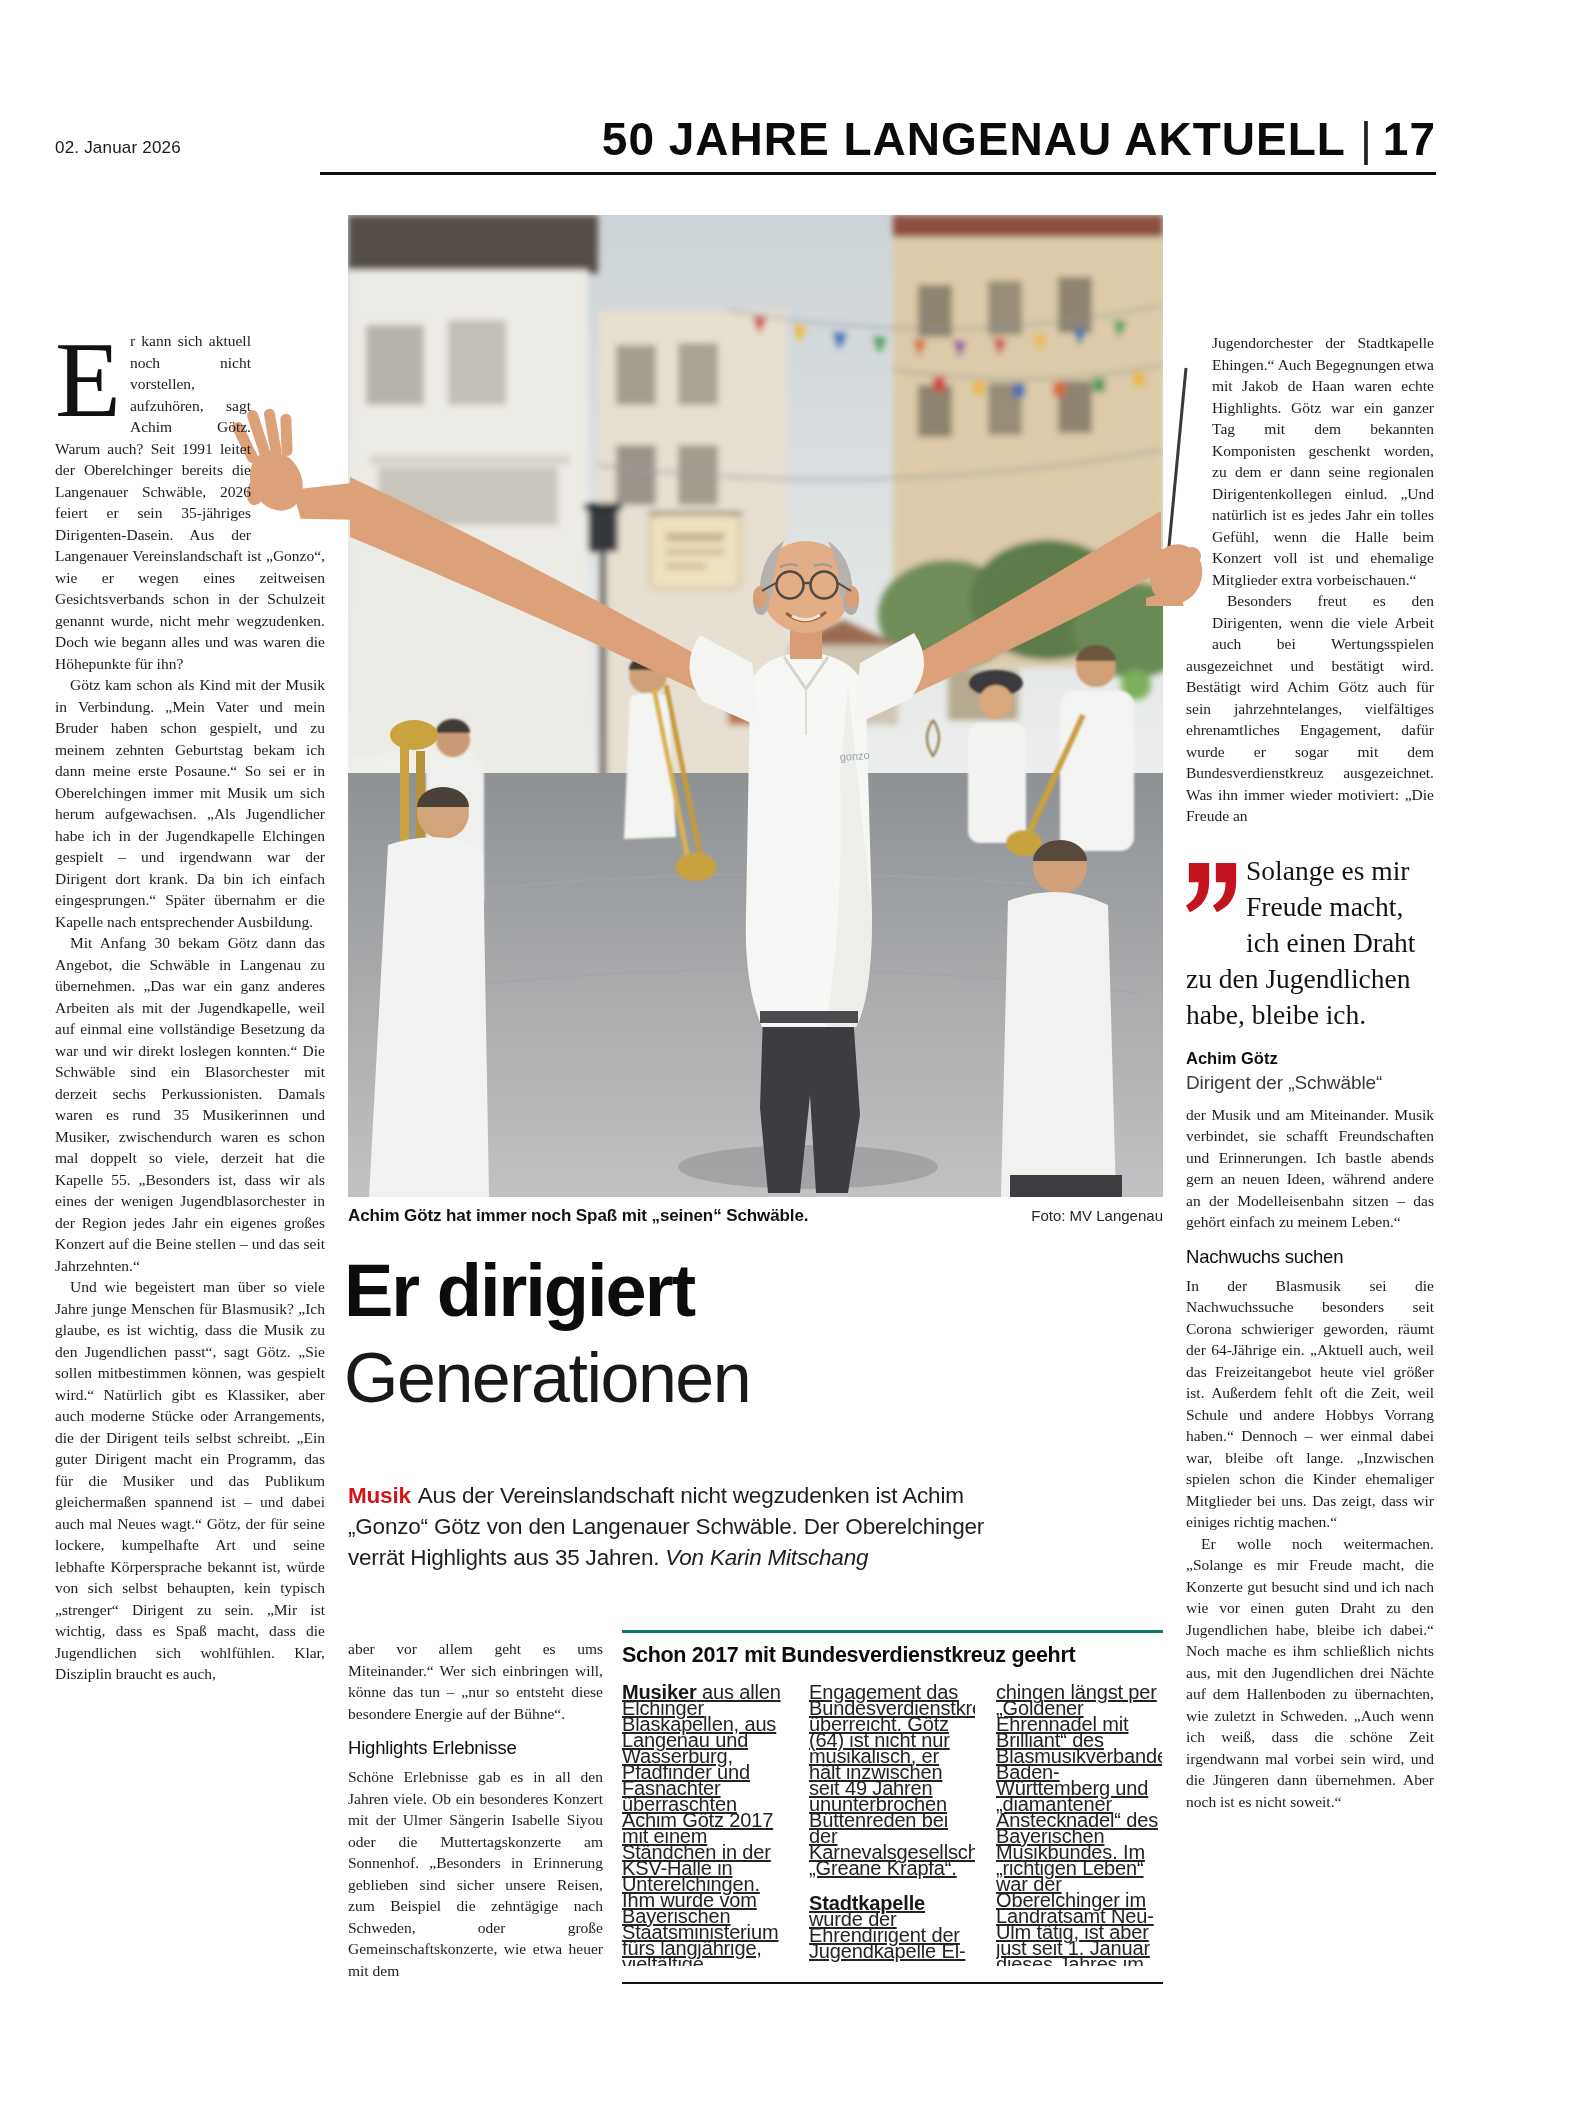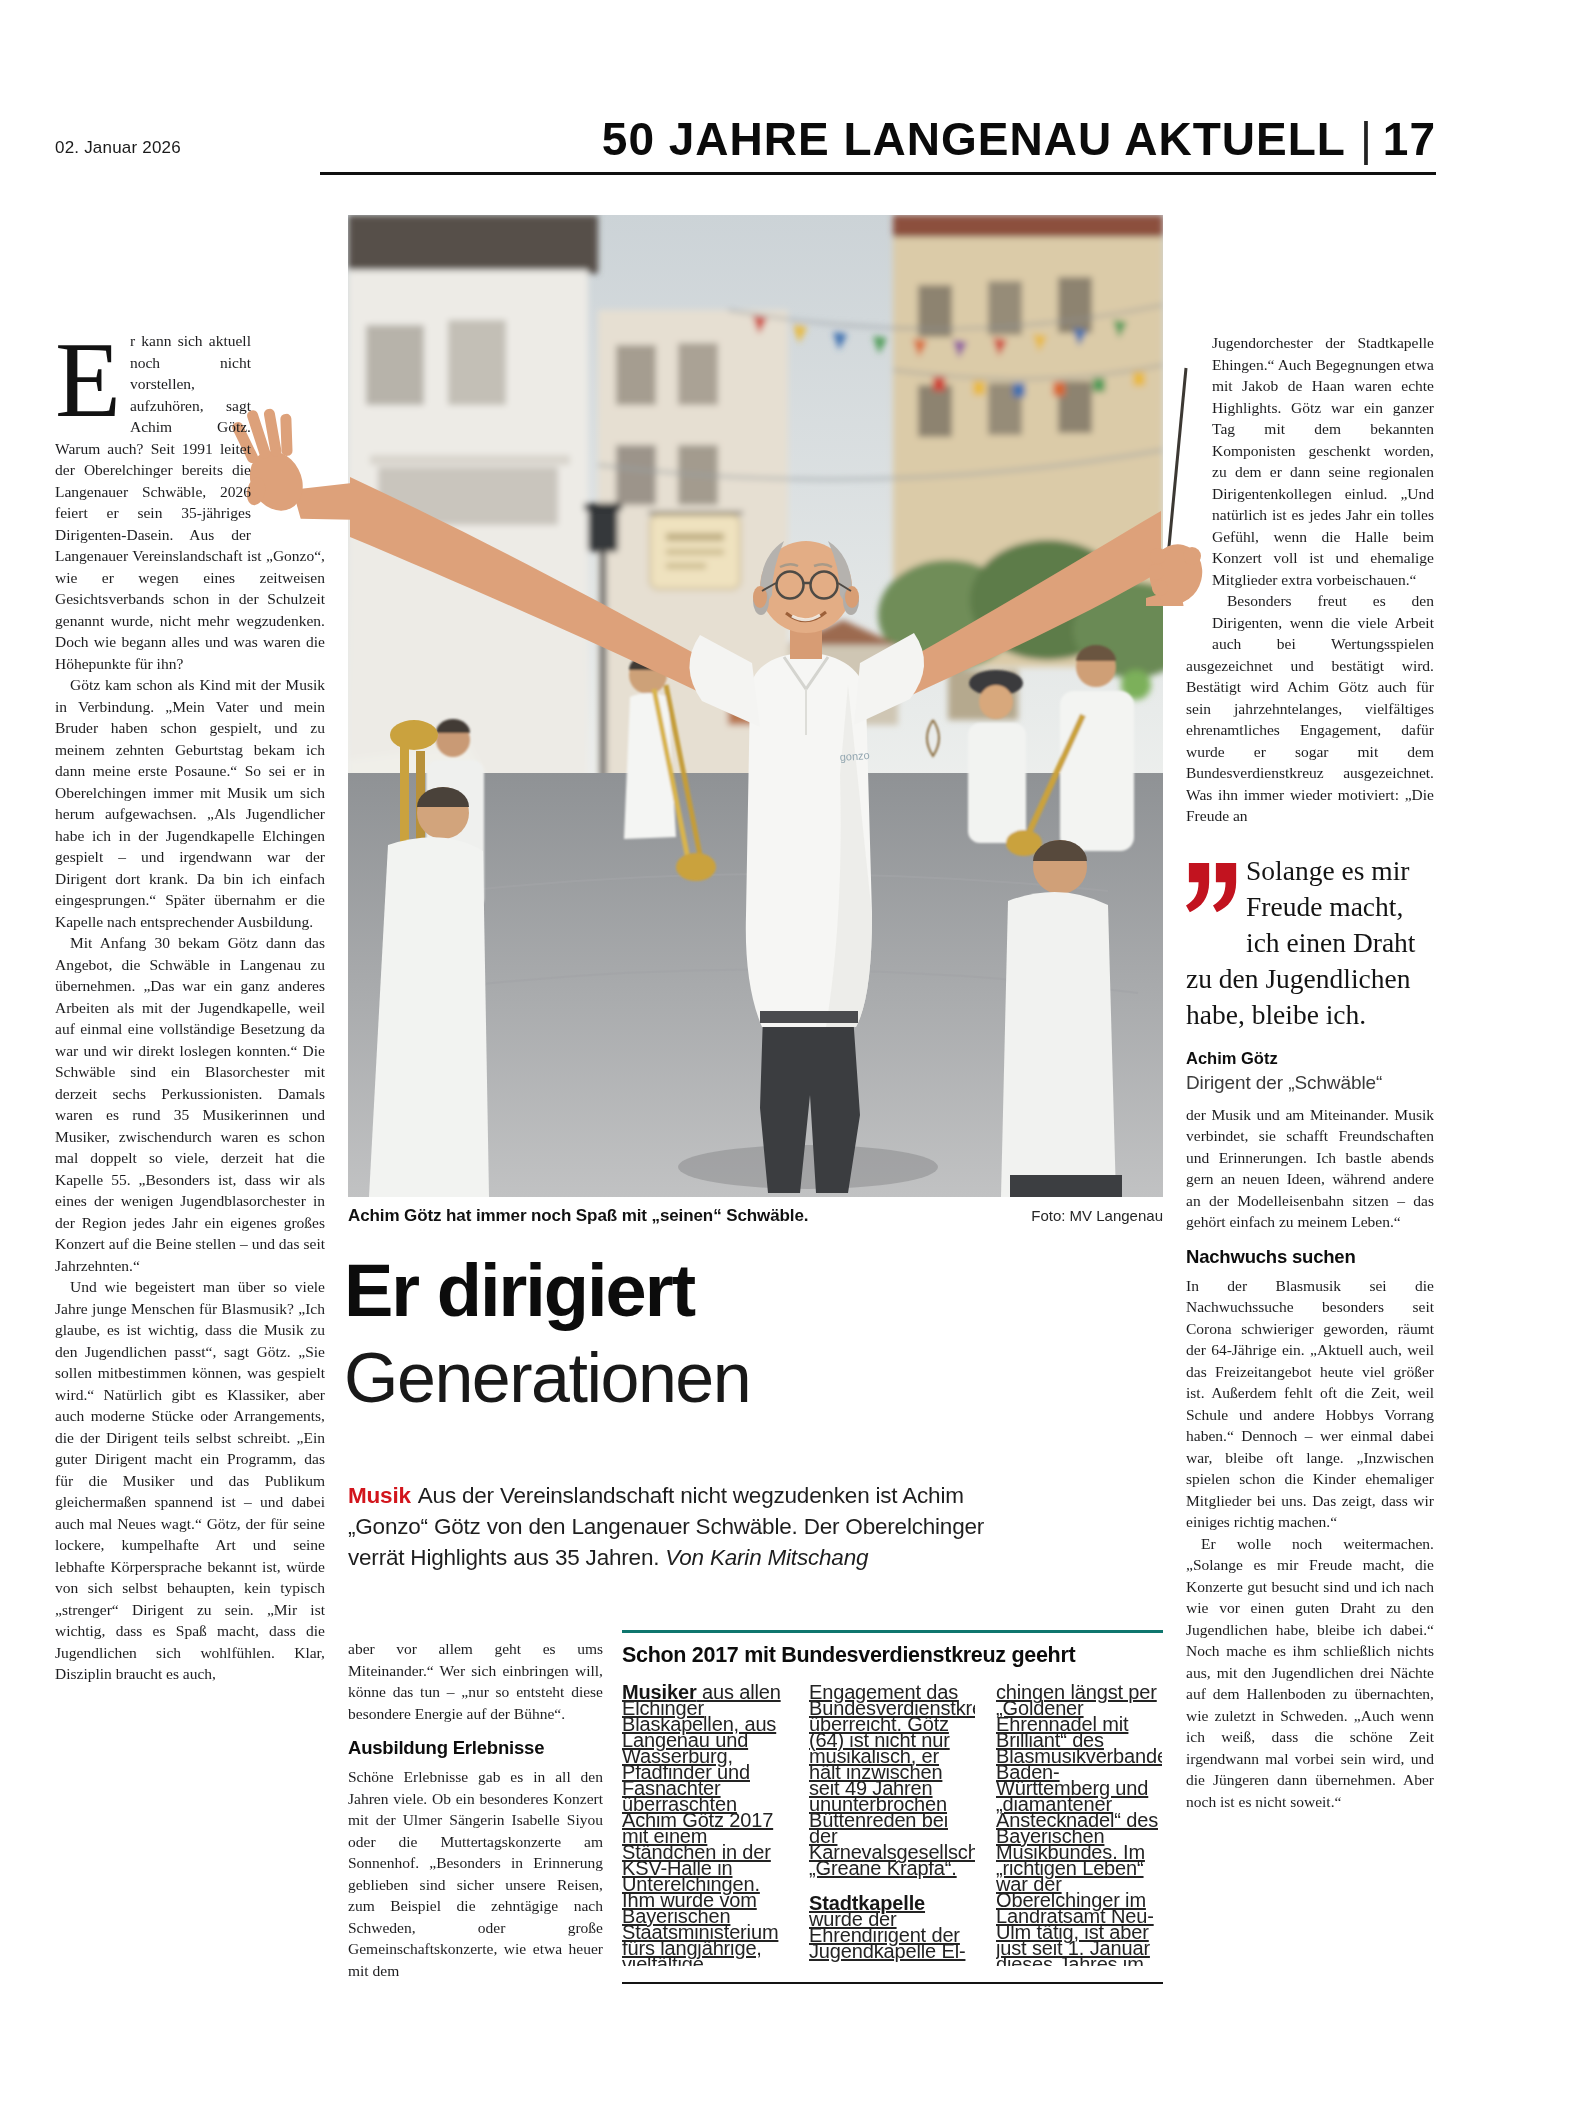--- a/index.html
+++ b/index.html
@@ -17,21 +17,21 @@
   
   .serifcol{font-size:15.5px;line-height:21.5px;text-align:justify;color:#1c1c1e;}
   .serifcol p{margin:0;text-indent:15px;}
   .serifcol p.noindent{text-indent:0;}
   .col1{left:55px;top:330px;width:270px;height:1682px;overflow:hidden;}
   .rcol{left:1186px;top:332px;width:248px;height:1680px;overflow:hidden;}
   .mcol{left:348px;top:1638px;width:255px;height:382px;overflow:hidden;}
   .dropcap{float:left;font-size:108px;line-height:88px;padding:6px 9px 0 0;color:#121212;}
   .hand-gap-l{float:right;width:74px;height:142px;margin-top:52px;}
   .hand-gap-r{float:left;width:26px;height:140px;margin-top:168px;}
-  .col-subhead{font-family:"Liberation Sans",sans-serif;font-weight:700;font-size:18.5px;line-height:22px;
+  .col-subhead{font-family:"Liberation Sans",sans-serif;font-weight:400;font-size:18.5px;line-height:22px;
     color:#0d0d0d;margin:13px 0 7px;text-indent:0!important;text-align:left;letter-spacing:-.2px;}
   
   .photo{left:348px;top:215px;width:815px;height:982px;overflow:hidden;background:#dfe2e2;}
   .hand-left{left:230px;top:398px;width:122px;height:152px;}
   .hand-right{left:1146px;top:360px;width:72px;height:246px;}
   
   .caption-row{left:348px;top:1206px;width:815px;display:flex;justify-content:space-between;align-items:baseline;
     font-family:"Liberation Sans",sans-serif;}
   .caption{font-weight:700;font-size:17px;color:#111;letter-spacing:-.1px;}
   .credit{font-size:15px;color:#262626;}
@@ -268,21 +268,21 @@
   <p class="noindent">
     <span class="dropcap">E</span><span class="hand-gap-l"></span><span>r kann sich aktuell noch nicht vorstellen, aufzuhören, sagt Achim Götz. Warum auch? Seit 1991 leitet der Oberelchinger bereits die Langenauer Schwäble, 2026 feiert er sein 35-jähriges Dirigenten-Dasein. Aus der Langenauer Vereinslandschaft ist „Gonzo“, wie er wegen eines zeitweisen Gesichtsverbands schon in der Schulzeit genannt wurde, nicht mehr wegzudenken. Doch wie begann alles und was waren die Höhepunkte für ihn?</span>
   </p>
   <p>Götz kam schon als Kind mit der Musik in Verbindung. „Mein Vater und mein Bruder haben schon gespielt, und zu meinem zehnten Geburtstag bekam ich dann meine erste Posaune.“ So sei er in Oberelchingen immer mit Musik um sich herum aufgewachsen. „Als Jugendlicher habe ich in der Jugendkapelle Elchingen gespielt – und irgendwann war der Dirigent dort krank. Da bin ich einfach eingesprungen.“ Später übernahm er die Kapelle nach entsprechender Ausbildung.</p>
   <p>Mit Anfang 30 bekam Götz dann das Angebot, die Schwäble in Langenau zu übernehmen. „Das war ein ganz anderes Arbeiten als mit der Jugendkapelle, weil auf einmal eine vollständige Besetzung da war und wir direkt loslegen konnten.“ Die Schwäble sind ein Blasorchester mit derzeit sechs Perkussionisten. Damals waren es rund 35 Musikerinnen und Musiker, zwischendurch waren es schon mal doppelt so viele, derzeit hat die Kapelle 55. „Besonders ist, dass wir als eines der wenigen Jugendblasorchester in der Region jedes Jahr ein eigenes großes Konzert auf die Beine stellen – und das seit Jahrzehnten.“</p>
   <p>Und wie begeistert man über so viele Jahre junge Menschen für Blasmusik? „Ich glaube, es ist wichtig, dass die Musik zu den Jugendlichen passt“, sagt Götz. „Sie sollen mitbestimmen können, was gespielt wird.“ Natürlich gibt es Klassiker, aber auch moderne Stücke oder Arrangements, die der Dirigent teils selbst schreibt. „Ein guter Dirigent macht ein Programm, das für die Musiker und das Publikum gleichermaßen spannend ist – und dabei auch mal Neues wagt.“ Götz, der für seine lockere, kumpelhafte Art und seine lebhafte Körpersprache bekannt ist, würde von sich selbst behaupten, kein typisch „strenger“ Dirigent zu sein. „Mir ist wichtig, dass es Spaß macht, dass die Jugendlichen sich wohlfühlen. Klar, Disziplin braucht es auch,</p>
 </div>
 
 <div class="abs serifcol mcol">
   <p class="noindent">aber vor allem geht es ums Miteinander.“ Wer sich einbringen will, könne das tun – „nur so entsteht diese besondere Energie auf der Bühne“.</p>
-  <div class="col-subhead">Ausbildung Erlebnisse</div>
+  <div class="col-subhead">Highlights Erlebnisse</div>
   <p class="noindent">Schöne Erlebnisse gab es in all den Jahren viele. Ob ein besonderes Konzert mit der Ulmer Sängerin Isabelle Siyou oder die Muttertagskonzerte am Sonnenhof. „Besonders in Erinnerung geblieben sind sicher unsere Reisen, zum Beispiel die zehntägige nach Schweden, oder große Gemeinschaftskonzerte, wie etwa heuer mit dem</p>
 </div>
 
 <div class="abs ibox">
   <div class="ibox-title">Schon 2017 mit Bundesverdienstkreuz geehrt</div>
   <div class="ibox-cols">
     <div class="ibox-col">
       <p><b>Musiker</b><span> aus allen Elchinger Blaskapellen, aus Langenau und Wasserburg, Pfadfinder und Fasnachter überraschten Achim Götz 2017 mit einem Ständchen in der KSV-Halle in Unterelchingen. Ihm wurde vom Bayerischen Staatsministerium fürs langjährige, vielfältige ehrenamtliche</span></p>
     </div>
     <div class="ibox-col">

